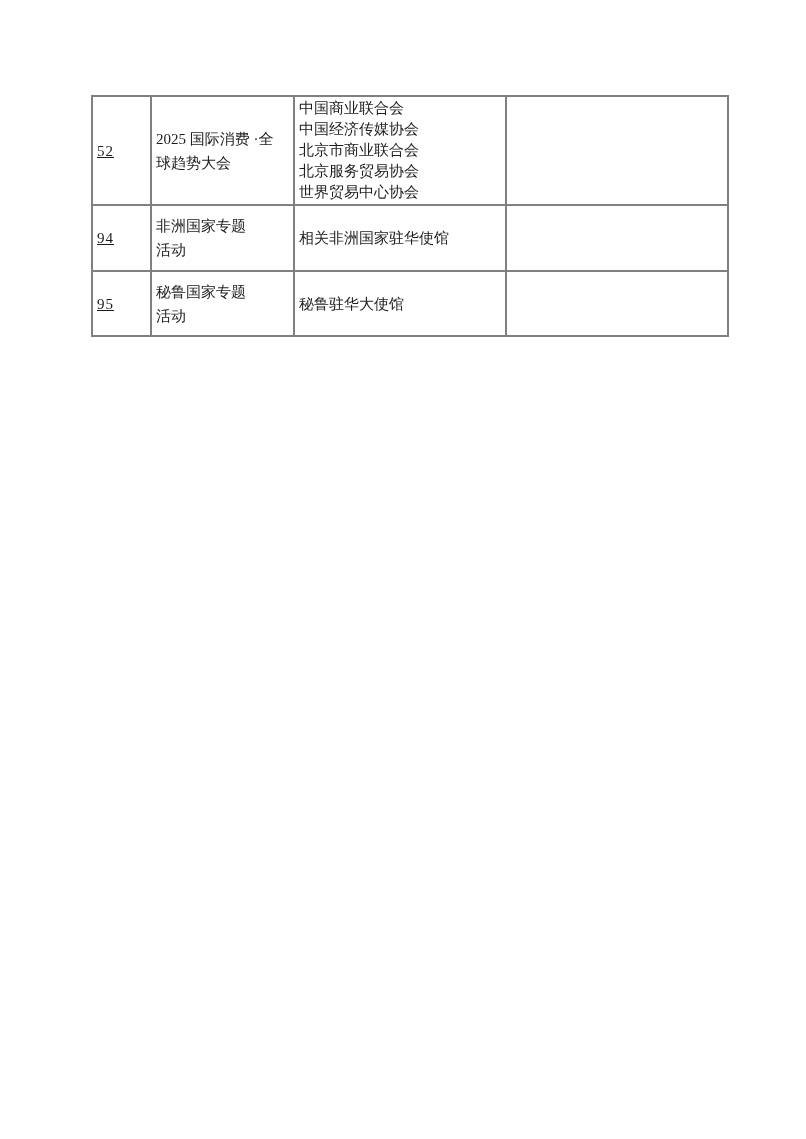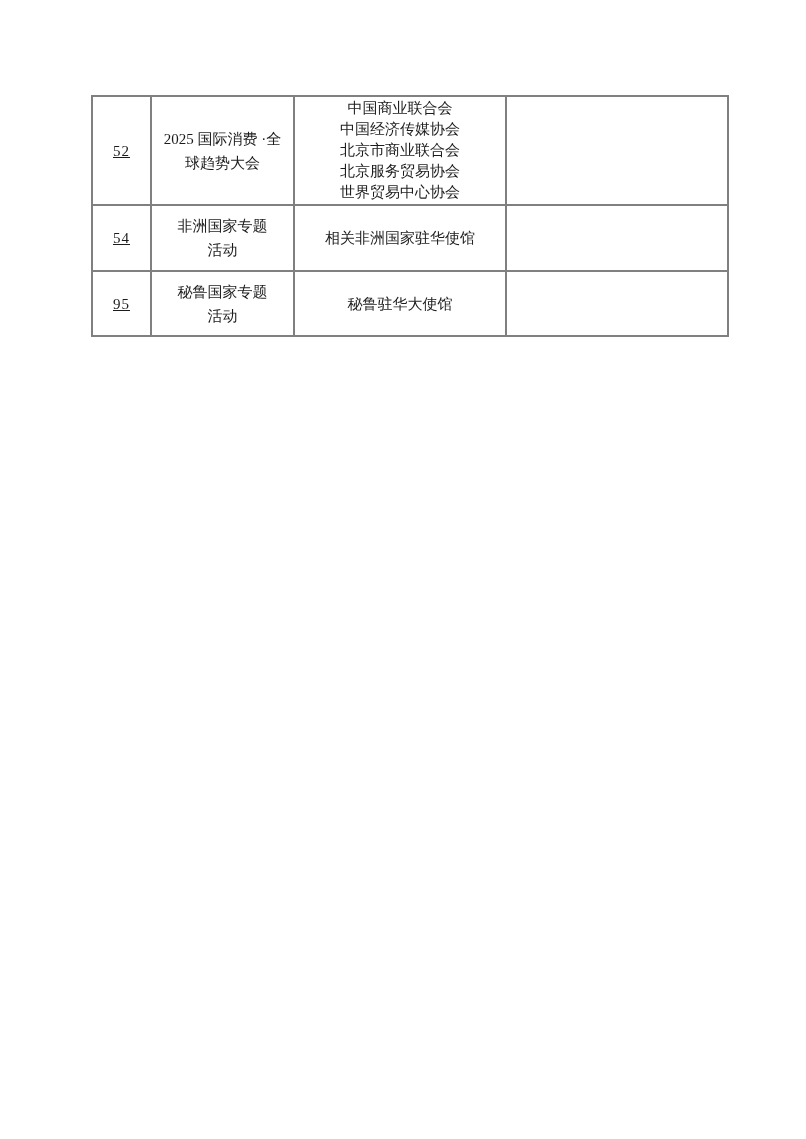--- a/index.html
+++ b/index.html
@@ -18,21 +18,20 @@
   }
   table.doc-table {
     position: absolute;
     left: 91px;
     top: 95px;
     border-collapse: collapse;
     table-layout: fixed;
   }
   table.doc-table td {
     border: 2px solid #808080;
-    text-align: center;
     vertical-align: middle;
     font-size: 15px;
     line-height: 24px;
     padding: 0 4px;
     overflow: hidden;
   }
   .multiline { white-space: pre-line; }
   tr.r0 td { height: 107px; }
   tr.r1 td { height: 62px; }
   tr.r2 td { height: 64px; }
@@ -58,21 +57,21 @@
         <td class="event multiline">2025 国际消费 ·全
 球趋势大会</td>
         <td class="org multiline">中国商业联合会
 中国经济传媒协会
 北京市商业联合会
 北京服务贸易协会
 世界贸易中心协会</td>
         <td class="notes"></td>
       </tr>
       <tr class="r2">
-        <td class="num">54</td>
+        <td class="num">94</td>
         <td class="event multiline">非洲国家专题
 活动</td>
         <td class="org multiline">相关非洲国家驻华使馆</td>
         <td class="notes"></td>
       </tr>
       <tr class="r3">
         <td class="num">95</td>
         <td class="event multiline">秘鲁国家专题
 活动</td>
         <td class="org multiline">秘鲁驻华大使馆</td>

